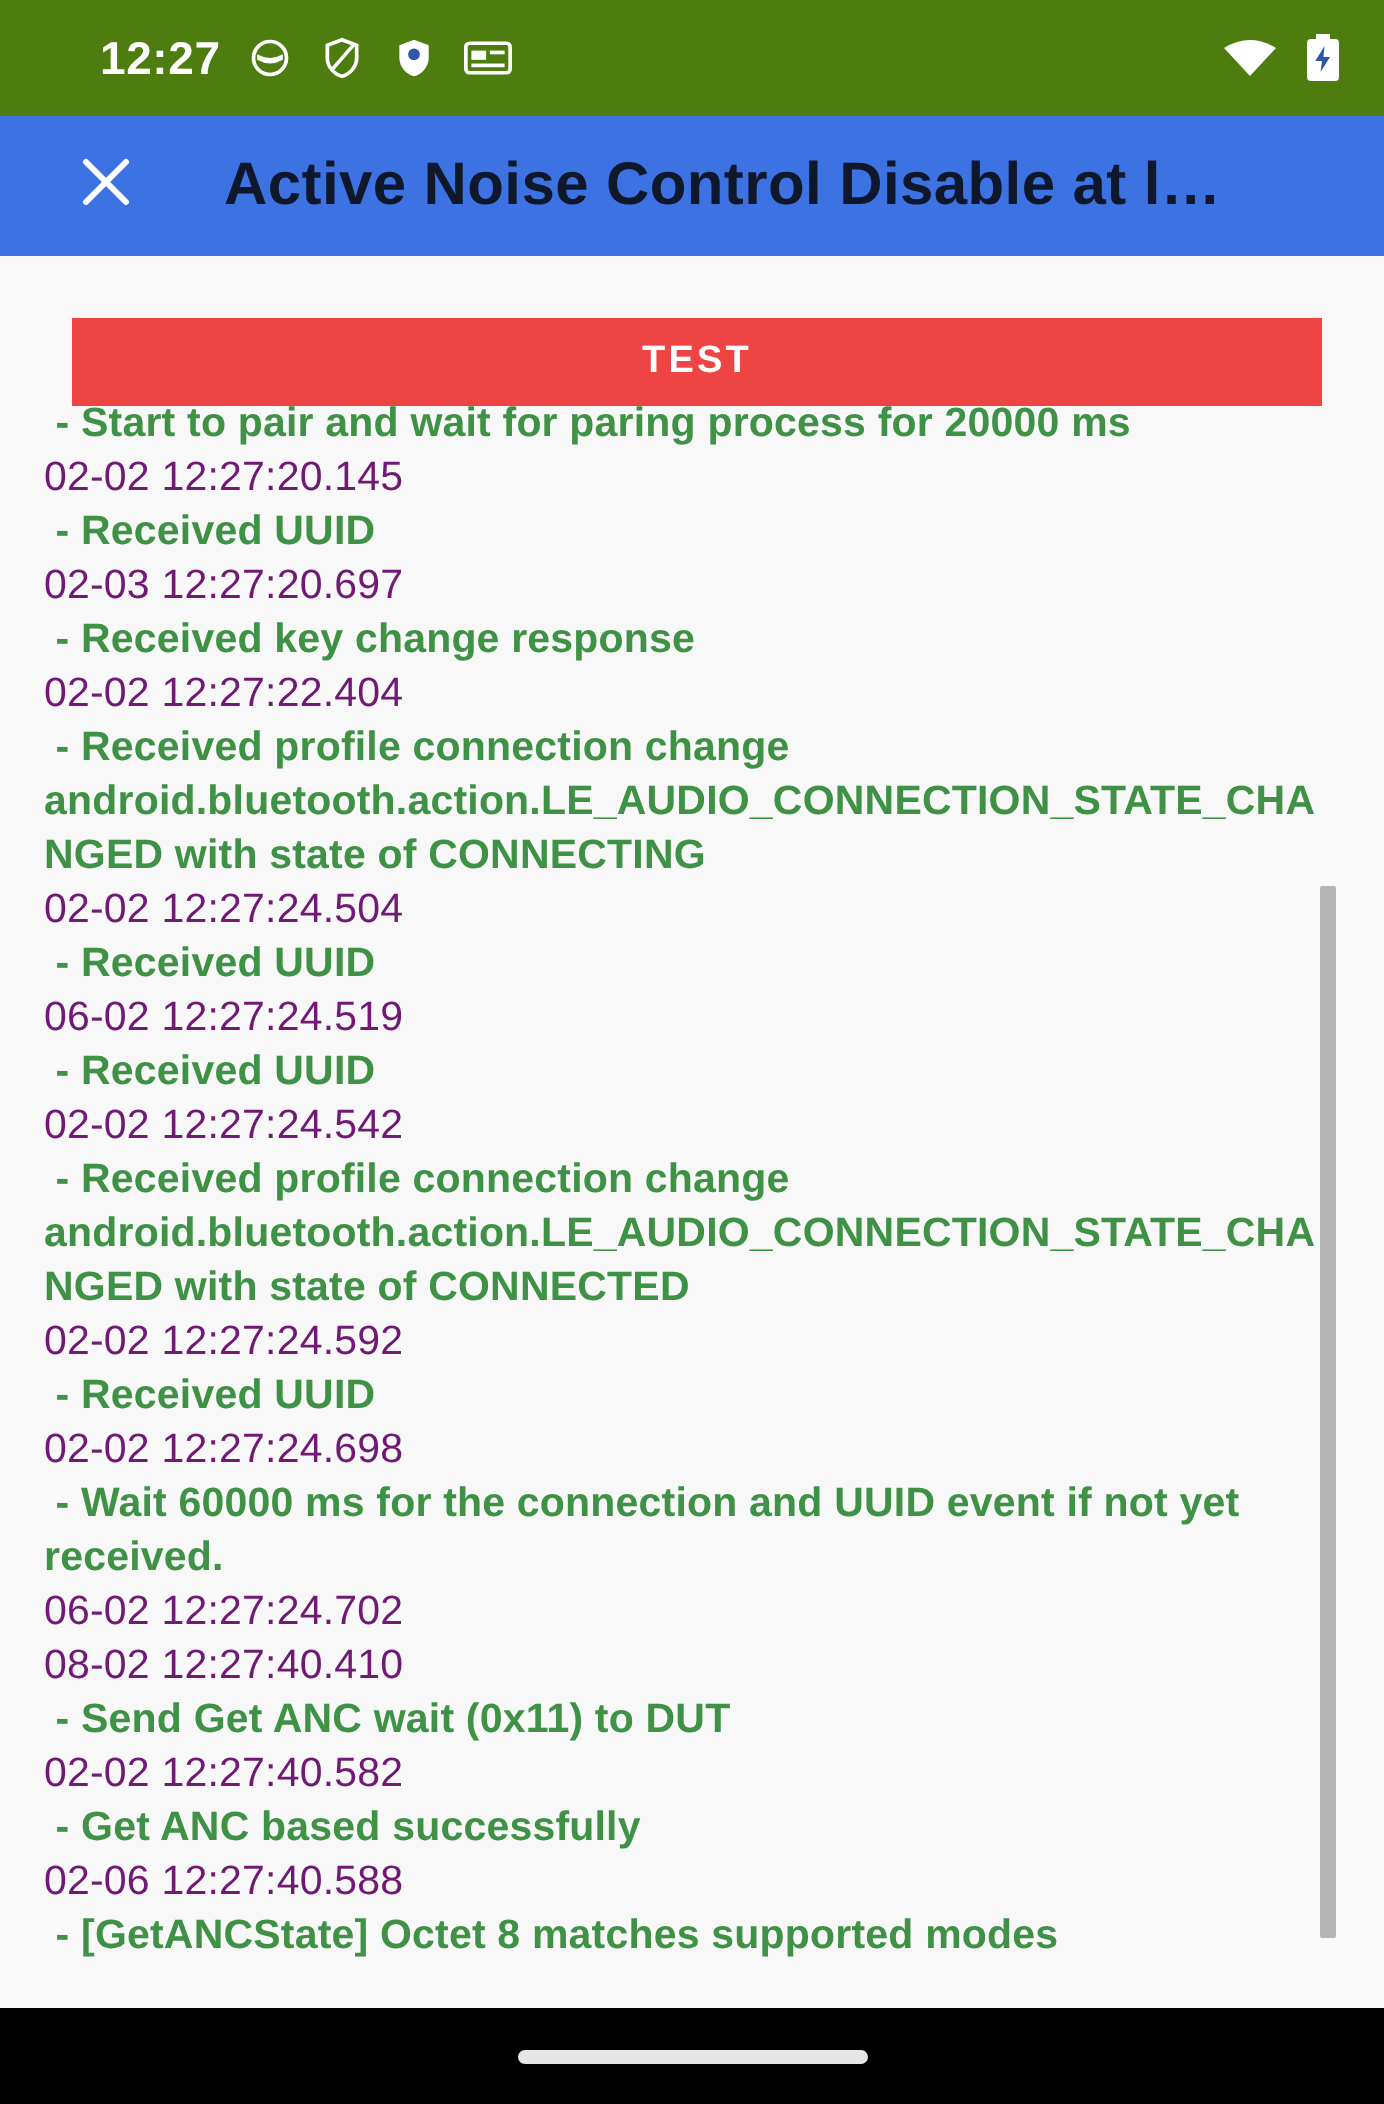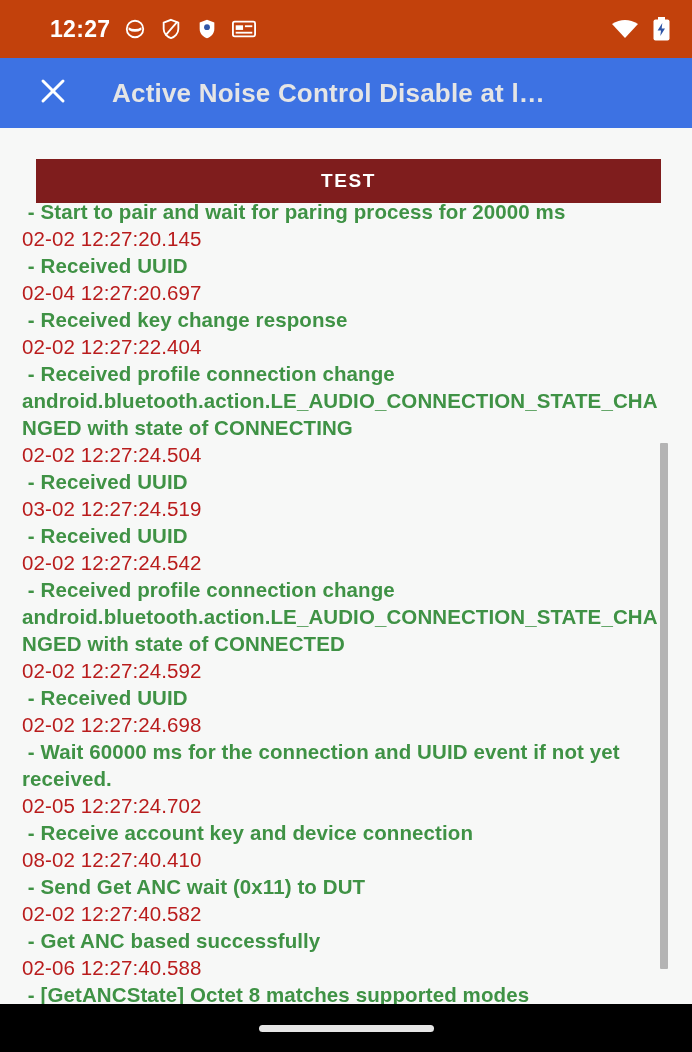--- a/index.html
+++ b/index.html
@@ -12,21 +12,21 @@
   #phone {
     position:relative;
     width:692px; height:1052px;
     background:#f7f8f7;
     display:flex; flex-direction:column;
   }
 
   
   .status-bar {
     height:58px;
-    background:#c2410c;
+    background:#4d7c0f;
     display:flex; align-items:center;
     padding:0 22px 0 50px;
     flex:0 0 auto;
   }
   .status-left { display:flex; align-items:center; gap:14px; }
   .status-clock {
     color:#ffffff;
     font-size:23px;
     font-weight:bold;
     letter-spacing:0.3px;
@@ -43,22 +43,22 @@
     padding:0 18px 0 30px;
     flex:0 0 auto;
   }
   .close-btn {
     width:46px; height:46px;
     display:flex; align-items:center; justify-content:center;
     flex:0 0 auto;
     cursor:pointer;
   }
   .app-title {
-    color:#e5e5e5;
-    font-size:26px;
+    color:#0f172a;
+    font-size:30px;
     font-weight:bold;
     margin-left:36px;
     white-space:nowrap;
     overflow:hidden;
     letter-spacing:0.2px;
   }
 
   
   .content {
     position:relative;
@@ -67,21 +67,21 @@
     overflow:hidden;
   }
   .test-btn-wrap {
     position:absolute;
     top:31px; left:36px; right:31px;
     z-index:5;
   }
   .test-btn {
     width:100%;
     height:44px;
-    background:#7f1d1d;
+    background:#ef4444;
     color:#ffffff;
     border:none;
     font-family:"Liberation Sans", sans-serif;
     font-size:19px;
     font-weight:bold;
     letter-spacing:1.6px;
     cursor:pointer;
     display:flex; align-items:center; justify-content:center;
   }
 
@@ -92,21 +92,21 @@
     padding:0 30px 0 22px;
   }
   .log-inner { padding-top:0; }
   .log-line {
     font-size:20.5px;
     line-height:27px;
     white-space:pre-wrap;
     word-break:break-word;
     letter-spacing:0.1px;
   }
-  .log-line.ts { color:#b91c1c; font-weight:normal; }
+  .log-line.ts { color:#701a75; font-weight:normal; }
   .log-line.msg { color:#3f9245; font-weight:bold; }
 
   
   .scrollbar-track {
     position:absolute;
     top:0; bottom:0; right:24px;
     width:8px;
     pointer-events:none;
   }
   .scrollbar-thumb {
@@ -201,36 +201,35 @@
 
     <div class="test-btn-wrap">
       <button class="test-btn">TEST</button>
     </div>
 
     <div class="log-view">
       <div class="log-inner" id="log-inner" style="margin-top: -2px;">
           <div class="log-line msg"> - Start to pair and wait for paring process for 20000 ms</div>
           <div class="log-line ts">02-02 12:27:20.145</div>
           <div class="log-line msg"> - Received UUID</div>
-          <div class="log-line ts">02-04 12:27:20.697</div>
+          <div class="log-line ts">02-03 12:27:20.697</div>
           <div class="log-line msg"> - Received key change response</div>
           <div class="log-line ts">02-02 12:27:22.404</div>
           <div class="log-line msg"> - Received profile connection change android.bluetooth.action.LE_AUDIO_CONNECTION_STATE_CHANGED with state of CONNECTING</div>
           <div class="log-line ts">02-02 12:27:24.504</div>
           <div class="log-line msg"> - Received UUID</div>
-          <div class="log-line ts">03-02 12:27:24.519</div>
+          <div class="log-line ts">06-02 12:27:24.519</div>
           <div class="log-line msg"> - Received UUID</div>
           <div class="log-line ts">02-02 12:27:24.542</div>
           <div class="log-line msg"> - Received profile connection change android.bluetooth.action.LE_AUDIO_CONNECTION_STATE_CHANGED with state of CONNECTED</div>
           <div class="log-line ts">02-02 12:27:24.592</div>
           <div class="log-line msg"> - Received UUID</div>
           <div class="log-line ts">02-02 12:27:24.698</div>
           <div class="log-line msg"> - Wait 60000 ms for the connection and UUID event if not yet received.</div>
-          <div class="log-line ts">02-05 12:27:24.702</div>
-          <div class="log-line msg"> - Receive account key and device connection</div>
+          <div class="log-line ts">06-02 12:27:24.702</div>
           <div class="log-line ts">08-02 12:27:40.410</div>
           <div class="log-line msg"> - Send Get ANC wait (0x11) to DUT</div>
           <div class="log-line ts">02-02 12:27:40.582</div>
           <div class="log-line msg"> - Get ANC based successfully</div>
           <div class="log-line ts">02-06 12:27:40.588</div>
           <div class="log-line msg"> - [GetANCState] Octet 8 matches supported modes</div>
         </div>
     </div>
 
     <div class="scrollbar-track">

